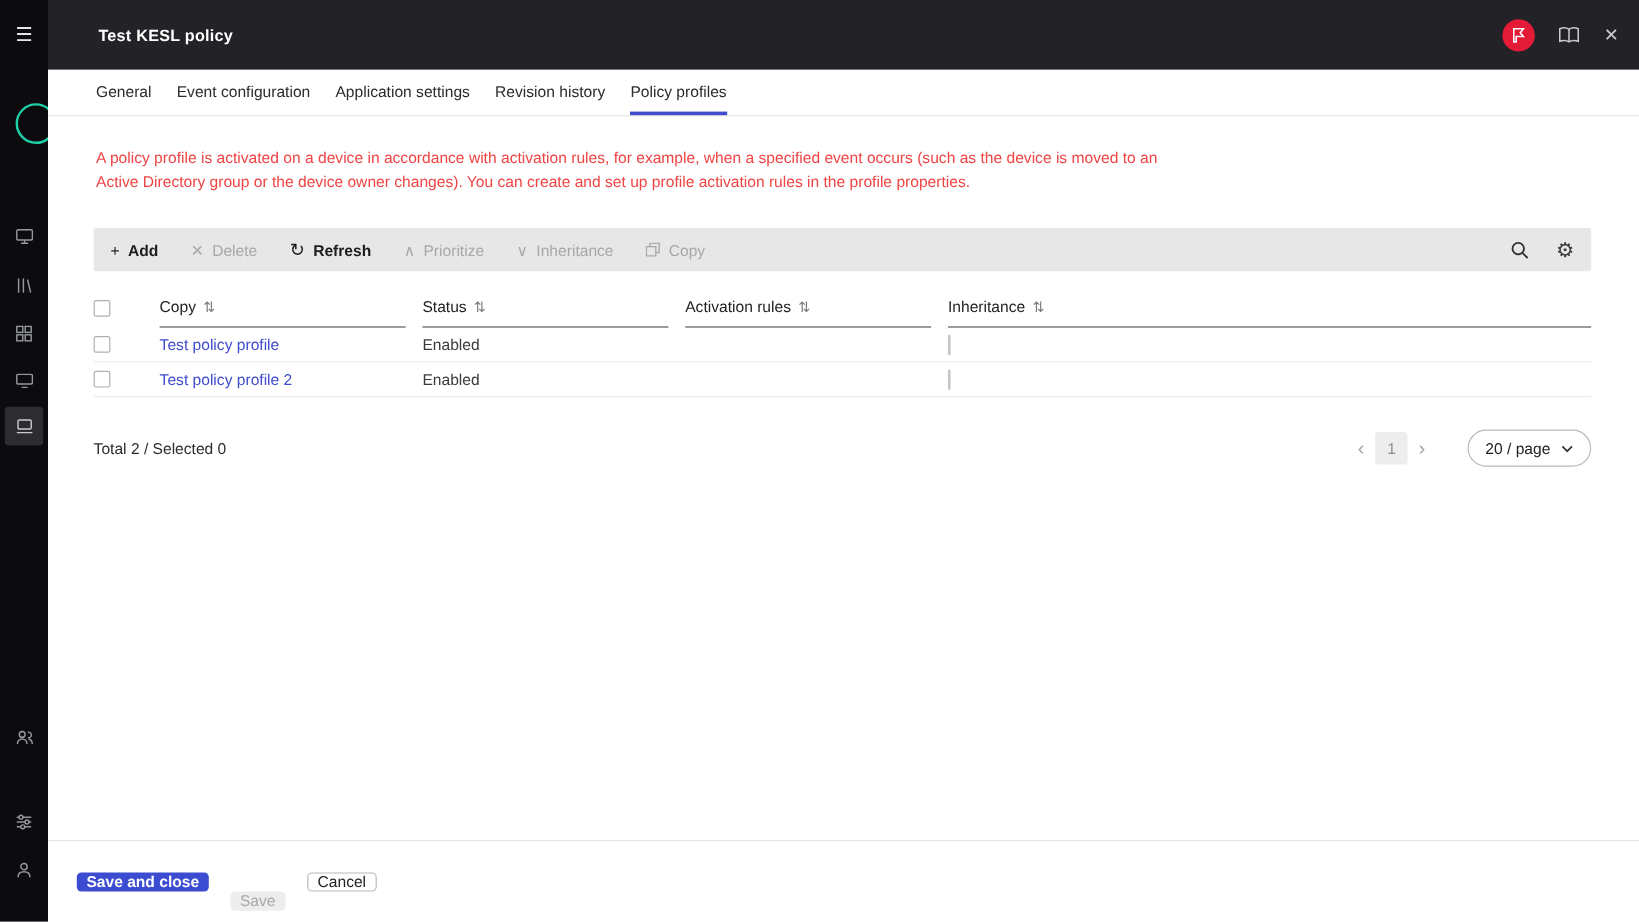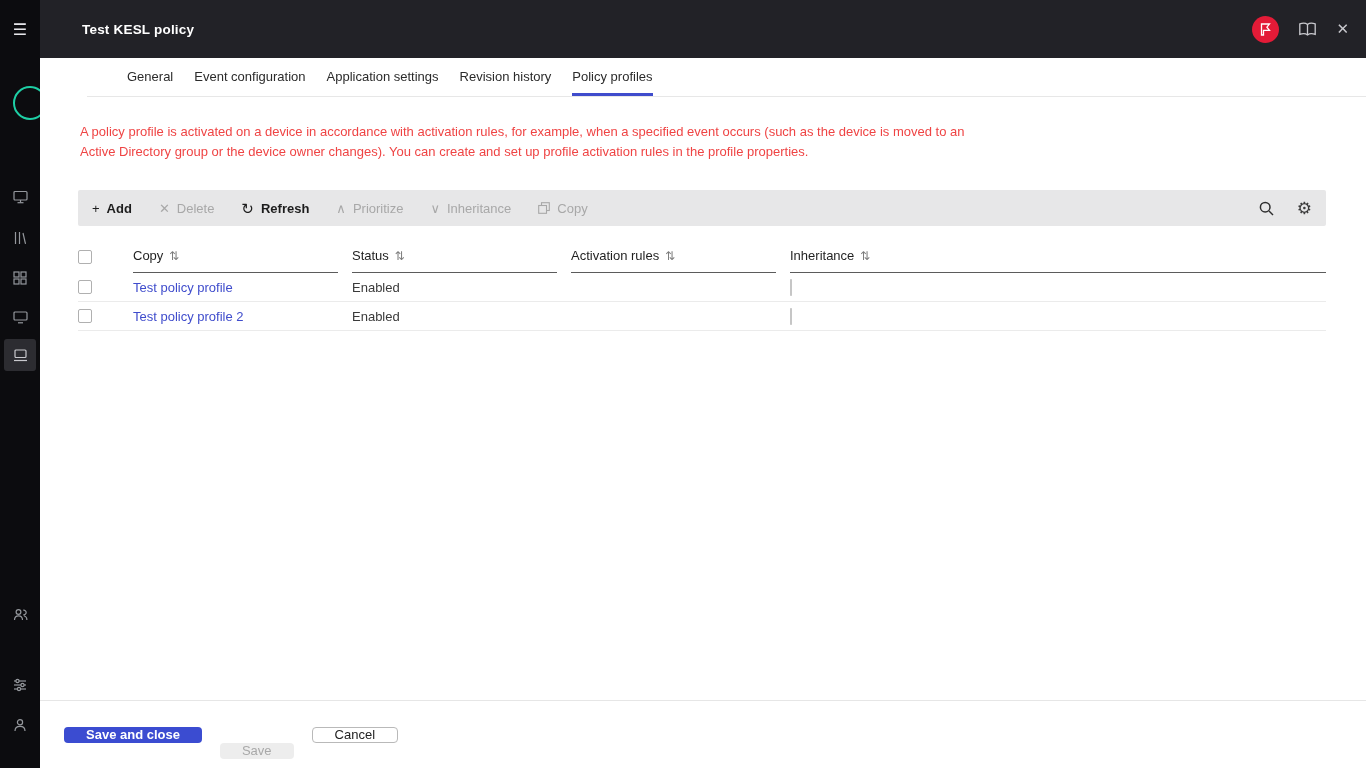--- a/index.html
+++ b/index.html
@@ -20,21 +20,21 @@
   .topbar{position:absolute;left:40px;top:0;right:0;height:58px;background:#222227;display:flex;align-items:center;z-index:5;}
   .win-title{padding-left:42px;font-size:13.5px;font-weight:bold;color:#fff;letter-spacing:.2px;}
   .topbar-right{margin-left:auto;display:flex;align-items:center;gap:19px;padding-right:17px;}
   .avatar{width:27px;height:27px;border-radius:50%;background:#e31b37;display:flex;align-items:center;justify-content:center;cursor:pointer;}
   .tb-ico{color:#c9c9ce;cursor:pointer;display:flex;align-items:center;}
   .close-x{color:#c9c9ce;font-size:15px;cursor:pointer;}
 
   
   .content{position:absolute;left:40px;top:58px;right:0;bottom:0;background:#fff;}
 
-  .tabs{display:flex;gap:21px;padding-left:40px;height:39px;border-bottom:1px solid #e7e7e7;margin-left:47px;}
+  .tabs{display:flex;gap:21px;padding-left:40px;height:39px;border-bottom:1px solid #e7e7e7;}
   .tab{display:flex;align-items:center;font-size:13px;color:#2b2b2b;cursor:pointer;border-bottom:3px solid transparent;padding-top:2px;}
   .tab.active{border-bottom-color:#3f4ccc;}
 
   .desc{margin:25px 40px 0 40px;max-width:888px;font-size:13px;line-height:20px;color:#ef4444;}
 
   .toolbar{margin:28px 40px 0 38px;height:36px;background:#e7e7e8;border-radius:2px;display:flex;align-items:center;padding:0 14px;}
   .tbtn{display:flex;align-items:center;gap:7px;font-size:13px;color:#1d1d1d;margin-right:27px;cursor:pointer;white-space:nowrap;}
   .tbtn .tico{font-size:13px;line-height:1;}
   .tbtn.disabled{color:#a8a8a8;cursor:default;}
   .toolbar-right{margin-left:auto;display:flex;align-items:center;gap:22px;}
@@ -60,21 +60,21 @@
 
   
   .pagerow{display:flex;align-items:center;margin:27px 40px 0 38px;font-size:13px;color:#2e2e2e;}
   .pager{margin-left:auto;display:flex;align-items:center;}
   .pchev{color:#a6a6a6;font-size:17px;cursor:pointer;padding:0 9px;line-height:1;}
   .pcur{width:27px;height:27px;background:#ededed;color:#8f8f8f;display:flex;align-items:center;justify-content:center;border-radius:3px;font-size:13px;cursor:pointer;}
   .psize{margin-left:26px;height:31px;border:1px solid #b9b9b9;border-radius:16px;display:flex;align-items:center;gap:9px;padding:0 14px;font-size:13px;color:#222;cursor:pointer;background:#fff;}
 
   
   .footer{position:absolute;left:0;right:0;bottom:0;height:68px;border-top:1px solid #e6e6e6;background:#fff;display:flex;align-items:center;gap:18px;padding-left:24px;}
-  .btn{height:16px;border-radius:4px;font-size:13px;display:inline-flex;align-items:center;padding:0 22px;border:none;cursor:pointer;font-family:inherit;}
+  .btn{height:16px;border-radius:4px;font-size:13px;display:inline-flex;align-items:center;padding:0 8px;border:none;cursor:pointer;font-family:inherit;}
   .btn-primary{background:#3b4cd1;color:#fff;font-weight:bold;}
   .btn-disabled{background:#ededed;color:#a9a9a9;cursor:default;margin-top:32px;}
   .btn-outline{background:#fff;border:1px solid #b9b9b9;color:#222;}
   svg{display:block;}
 </style>
 </head>
 <body>
 
 <div class="sidebar">
   <div class="hamburger">☰</div>
@@ -247,20 +247,34 @@
       <div class="cell-check">
         <span class="checkbox"></span>
       </div>
       <div class="cname"><a class="link">Test policy profile 2</a></div>
       <div class="cstatus">Enabled</div>
       <div class="cact"></div>
       <div class="cinh"><span class="checkbox disabled"></span></div>
     </div>
   </div>
 
+  <div class="pagerow">
+    <span>Total 2 / Selected 0</span>
+    <div class="pager">
+      <span class="pchev">‹</span>
+      <span class="pcur">1</span>
+      <span class="pchev">›</span>
+      <div class="psize">
+        <span>20 / page</span>
+        <svg width="10" height="6" viewBox="0 0 10 6">
+            <polyline points="1,1 5,5 9,1" fill="none" stroke="#333" stroke-width="1.4"></polyline>
+          </svg>
+      </div>
+    </div>
+  </div>
 
   <div class="footer">
     <button class="btn btn-primary">Save and close</button>
     <button class="btn btn-disabled">Save</button>
     <button class="btn btn-outline">Cancel</button>
   </div>
 
 </div>
 
 </body></html>

